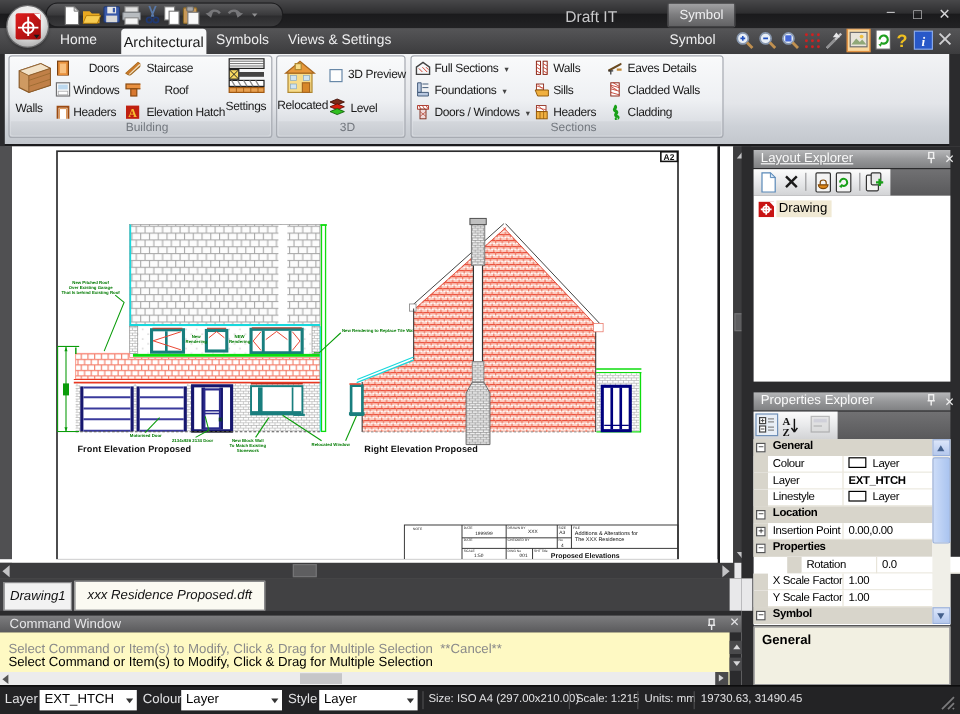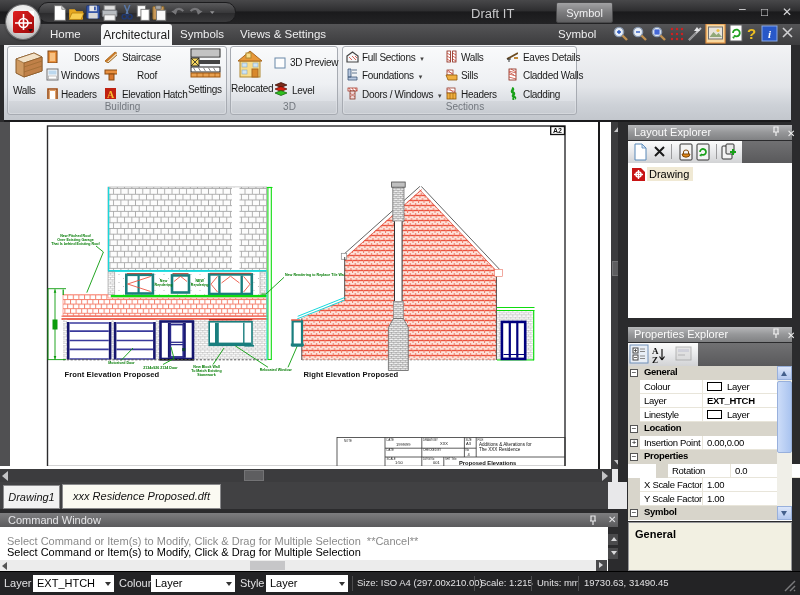--- a/index.html
+++ b/index.html
@@ -69,21 +69,21 @@
 .pm { position:absolute; left:2px; top:3px; width:8px; height:8px; background:#fff; border:1px solid #555; font-size:8px; line-height:6px; text-align:center; color:#000; }
 .swatch { display:inline-block; width:15px; height:9px; background:#fff; border:1px solid #000; vertical-align:-1px; margin-right:5px; }
 #descbox { left:9px; top:400px; width:165px; height:51px; background:#f2f0e2; border:1px solid #98989a; }
 
 #dtabrow { left:0; top:482px; width:800px; height:27px; background:#2b2b2d;font-style:italic; }
 #dtabdark { position:absolute; left:0; top:0; width:608px; height:27px; background:#414143; }
 .dtab { position:absolute; top:3px; height:24px; background:#f2f2f2; color:#111; font-size:11px; line-height:22px; text-align:center; border:1px solid #8a8a8c; }
 #cmdwin { left:0; top:509px; width:618px; height:62px; background:#2b2b2d; }
 #cmdtitle { position:absolute; left:0; top:4px; width:618px; height:14px;
   background:linear-gradient(#7d7d7f,#5a5a5c); color:#e6e6e8; font-size:11px; line-height:14px; padding-left:8px; }
-#cmdbody { position:absolute; left:0; top:18px; width:608px; height:44px; background:#ffffff; font-size:11px; }
+#cmdbody { position:absolute; left:0; top:18px; width:608px; height:44px; background:#fef9c3; font-size:11px; }
 #statusbar { left:0; top:571px; width:800px; height:24px; background:#232325; border-top:1px solid #000; z-index:6;
   color:#e2e2e4; font-size:11px; }
 .sbox { position:absolute; top:3px; height:17px; background:#fff; color:#000; font-size:11px; line-height:16px; padding-left:4px; }
 .sboxarr { position:absolute; right:3px; top:7px; width:0; height:0; border-left:3px solid transparent; border-right:3px solid transparent; border-top:4px solid #333; }
 .ssep { position:absolute; top:4px; width:1px; height:15px; background:#4c4c4e; }
 .slab { position:absolute; top:5px; }
 </style>
 </head>
 <body>
 <div id="app">
@@ -233,21 +233,21 @@
 
   <div class="abs" id="ribbon">
     <div style="position:absolute;left:791px;top:0;width:9px;height:77px;background:#2b2b2d;"></div>
     <div style="position:absolute;left:0;top:0;width:4px;height:77px;background:#2b2b2d;"></div>
     <div class="rgroup" style="left:7px; width:220px;">
       <div class="rcap">Building</div>
     </div>
     <div class="rgroup" style="left:230px; width:108px;">
       <div class="rcap">3D</div>
     </div>
-    <div class="rgroup" style="left:342px; width:235px;">
+    <div class="rgroup" style="left:342px; width:261px;">
       <div class="rcap">Sections</div>
     </div>
     <div id="ribicons">
 
       <svg class="abs" style="left:12px;top:4px;" width="34" height="32">
         <path d="M4 10 L22 4 L30 8 L30 22 L12 28 L4 24 Z" fill="#cf9a62" stroke="#8a5a28"></path>
         <path d="M4 10 L22 4 L30 8 L12 14 Z" fill="#f2e2c8" stroke="#8a5a28" stroke-width=".7"></path>
         <path d="M12 14 L30 8 L30 22 L12 28 Z" fill="#c08048" stroke="#8a5a28" stroke-width=".7"></path>
         <g stroke="#9a6a30" stroke-width=".7">
             <line x1="12" y1="18" x2="30" y2="12"></line>
@@ -389,21 +389,21 @@
       <svg class="abs ric" style="left:508px;top:42px;">
           <path d="M4 1c3 1.5-2 3 1 4.5s-2 3 1 4.5-2 2 0 2" fill="none" stroke="#18a018" stroke-width="2.6"></path>
         </svg>
       <div class="rlbl" style="left:523px;top:44px;">Cladding</div>
     </div>
   </div>
 
   <div class="abs" id="panels">
     <div style="position:absolute;left:0;top:360px;width:9px;height:27px;background:#e8e8ea;"></div>
 
-    <div class="ptitle" style="top:3px;">Layout Explorer
+    <div class="ptitle" style="top:3px;text-decoration:underline;">Layout Explorer
       <svg class="pinx" style="left:143px;" width="10" height="12">
           <path d="M3 1h4v5H3zM2 6h6M5 6v4" stroke="#f0f0f0" stroke-width="1.2" fill="none"></path>
         </svg>
       <span class="pinx" style="left:159px;">✕</span>
     </div>
     <div class="ptools" style="top:19px;height:22px;">
       <div class="raised" style="width:114px;"></div>
       <div class="tsep" style="left:43px;"></div>
       <div class="tsep" style="left:88px;"></div>
       <svg style="position:absolute;left:0;top:0;" width="114" height="22">

